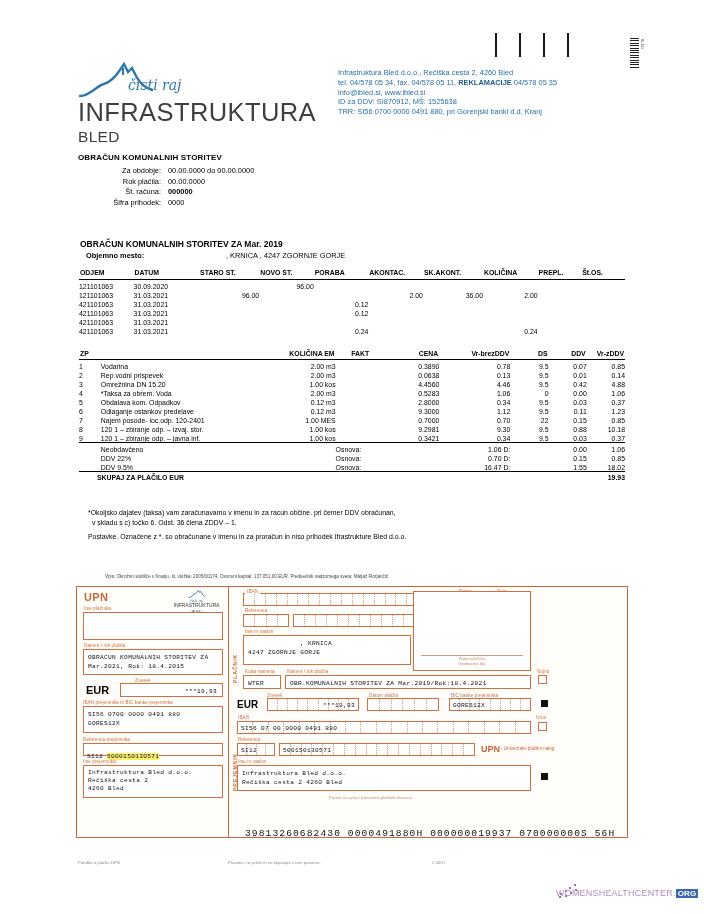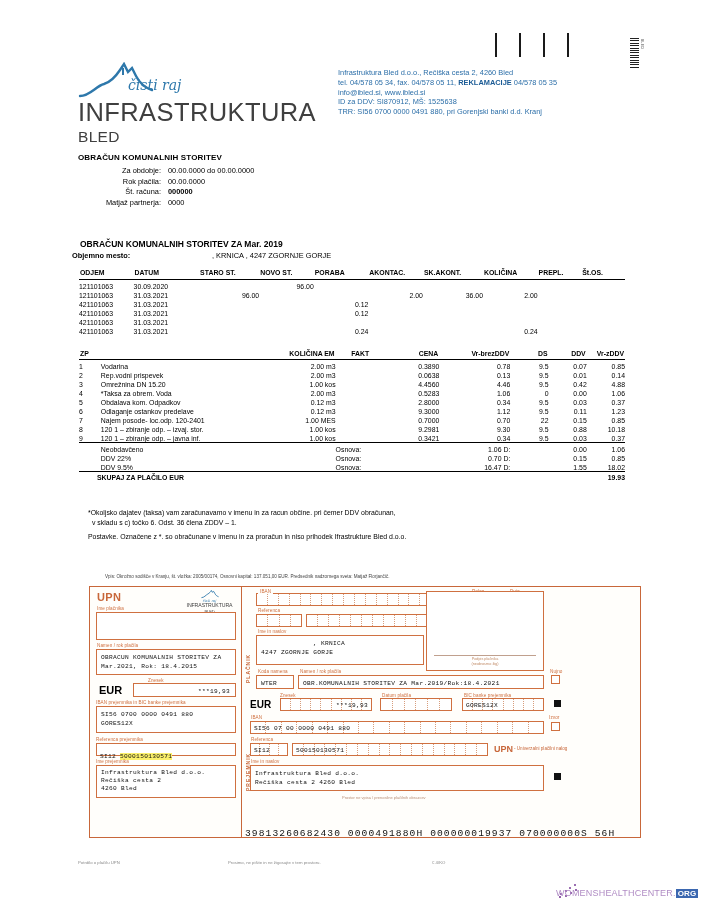--- a/index.html
+++ b/index.html
@@ -41,21 +41,21 @@
   .hdr .t { font-weight:bold; font-size:8px; letter-spacing:.15px; margin-bottom:3px;}
   .hdr table { border-collapse:collapse; font-size:7.4px; }
   .hdr td { padding:0.9px 0; vertical-align:top; }
   .hdr td.lbl { text-align:right; width:90px; padding-right:7px; }
   .hdr td.val { width:150px; }
   .hdr td.val b { font-weight:bold; }
   .hdr td.extra { padding-left:20px; }
 
   
   .sub2 { position:absolute; left:80px; top:239px; font-size:8.5px; font-weight:bold; }
-  .sub3 { position:absolute; left:72px; top:251px; font-size:7.4px; font-weight:bold; }
+  .sub3 { position:absolute; left:86px; top:251px; font-size:7.4px; font-weight:bold; }
   .sub3 .light { font-weight:normal; }
   .sub3 span.mesto { display:inline-block; width:140px;}
 
   
   .tbl1 { position:absolute; left:79px; top:268px; width:546px; font-size:6.9px; }
   .tbl1 table { width:100%; border-collapse:collapse; }
   .tbl1 th { font-weight:bold; font-size:6.9px; text-align:left; padding-bottom:2.5px;
      border-bottom:1px solid #000; }
   .tbl1 th.r, .tbl1 td.r { text-align:right; }
   .tbl1 td { padding:1.5px 0 0.6px; }
@@ -77,21 +77,21 @@
   
   .notes { position:absolute; left:88px; top:508px; font-size:6.9px; line-height:10px; }
   .notes div:nth-child(2){ padding-left:4px; }
   .notes div:nth-child(3){ padding-top:4px; }
 
   
   .legal { position:absolute; left:105px; top:574px; font-size:4.6px; color:#444; }
 
   
   .upn { position:absolute; left:76px; top:586px; width:552px; height:252px;
-     border:1px solid #c8673a; background:#fffefb;margin-left:13px; }
+     border:1px solid #c8673a; background:#fffefb; }
   .upn-left { position:absolute; left:0; top:0; width:152px; height:100%;
      border-right:1px solid #c8673a; }
   .upn-right { position:absolute; left:152px; top:0; right:0; height:100%; }
 
   .ol { color:#cf7040; font-size:4.6px; letter-spacing:.1px; }
   .ob { border:1px solid #cf7040; background:#fff; }
   .mono { font-family:"Liberation Mono", monospace; font-size:6.2px; letter-spacing:.3px; color:#111;}
 
   .upn-title { position:absolute; left:7px; top:4px; font-size:11px; font-weight:bold;
      color:#c8673a; letter-spacing:.4px; }
@@ -173,21 +173,21 @@
         <td class="lbl">Rok plačila:</td>
         <td class="val">00.00.0000</td>
             <td></td>
           </tr>
       <tr>
         <td class="lbl">Št. računa:</td>
         <td class="val"><b>000000</b></td>
             <td></td>
           </tr>
       <tr>
-        <td class="lbl">Matjaž partnerja:</td>
+        <td class="lbl">Šifra prihodek:</td>
         <td class="val">0000</td>
             <td></td>
           </tr>
     </tbody>
       </table>
   </div>
 
   <div class="sub2">OBRAČUN KOMUNALNIH STORITEV ZA Mar. 2019</div>
   <div class="sub3">
     <span class="mesto">Objemno mesto:</span><span class="light">, KRNICA    , 4247 ZGORNJE GORJE</span>

